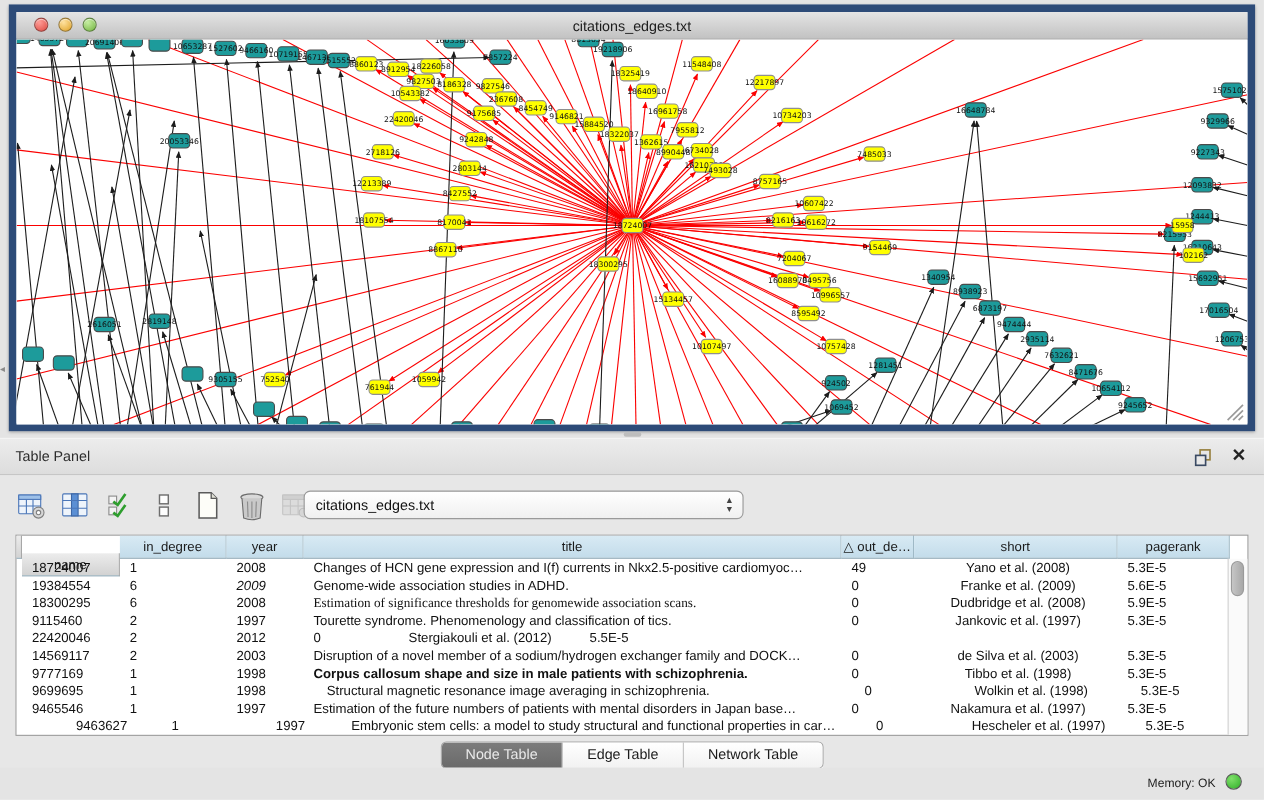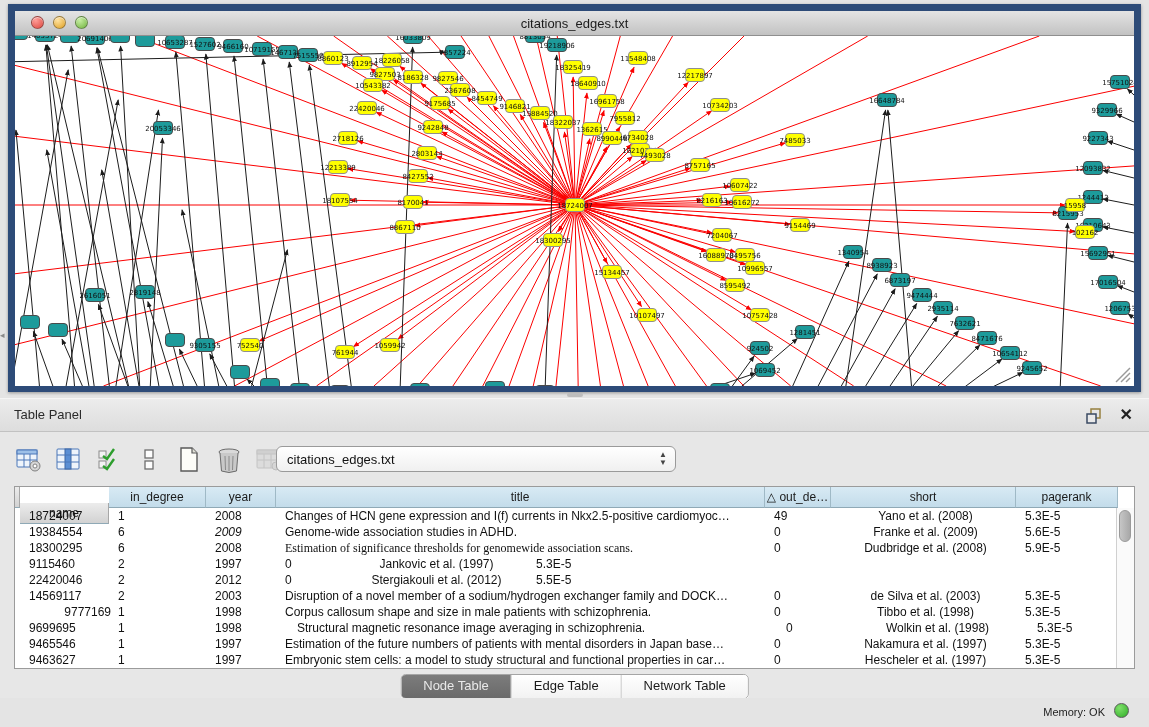--- a/index.html
+++ b/index.html
@@ -816,20 +816,21 @@
           <div class="td" style="width: 489px; font-family: Liberation Serif, serif;">Estimation of significance thresholds for genomewide association scans.</div>
           <div class="td" style="width: 66px;">0</div>
           <div class="td center" style="width: 185px;">Dudbridge et al. (2008)</div>
           <div class="td" style="width: 102px;">5.9E-5</div>
         </div>
         <div class="tr">
           <div class="td" style="width: 5px;"></div>
           <div class="td" style="width: 89px;">9115460</div>
           <div class="td" style="width: 97px;">2</div>
           <div class="td" style="width: 70px;">1997</div>
+          <div class="td" style="width: 489px;">Tourette syndrome. Phenomenology and classification of tics.</div>
           <div class="td" style="width: 66px;">0</div>
           <div class="td center" style="width: 185px;">Jankovic et al. (1997)</div>
           <div class="td" style="width: 102px;">5.3E-5</div>
         </div>
         <div class="tr">
           <div class="td" style="width: 5px;"></div>
           <div class="td" style="width: 89px;">22420046</div>
           <div class="td" style="width: 97px;">2</div>
           <div class="td" style="width: 70px;">2012</div>
           <div class="td" style="width: 66px;">0</div>
@@ -841,24 +842,24 @@
           <div class="td" style="width: 89px;">14569117</div>
           <div class="td" style="width: 97px;">2</div>
           <div class="td" style="width: 70px;">2003</div>
           <div class="td" style="width: 489px;">Disruption of a novel member of a sodium/hydrogen exchanger family and DOCK…</div>
           <div class="td" style="width: 66px;">0</div>
           <div class="td center" style="width: 185px;">de Silva et al. (2003)</div>
           <div class="td" style="width: 102px;">5.3E-5</div>
         </div>
         <div class="tr">
           <div class="td" style="width: 5px;"></div>
-          <div class="td" style="width: 89px; text-align: right;">9777169</div>
+          <div class="td" style="width: 89px;">9777169</div>
           <div class="td" style="width: 97px;">1</div>
           <div class="td" style="width: 70px;">1998</div>
-          <div class="td" style="width: 489px;">Corpus callosum shape and size in male patients with schizophrenia.</div>
+          <div class="td" style="width: 489px; font-weight: bold;">Corpus callosum shape and size in male patients with schizophrenia.</div>
           <div class="td" style="width: 66px;">0</div>
           <div class="td center" style="width: 185px;">Tibbo et al. (1998)</div>
           <div class="td" style="width: 102px;">5.3E-5</div>
         </div>
         <div class="tr">
           <div class="td" style="width: 5px;"></div>
           <div class="td" style="width: 89px;">9699695</div>
           <div class="td" style="width: 97px;">1</div>
           <div class="td" style="width: 70px;">1998</div>
           <div class="td" style="width: 489px; margin-left: 12px;">Structural magnetic resonance image averaging in schizophrenia.</div>
@@ -871,21 +872,21 @@
           <div class="td" style="width: 89px;">9465546</div>
           <div class="td" style="width: 97px;">1</div>
           <div class="td" style="width: 70px;">1997</div>
           <div class="td" style="width: 489px;">Estimation of the future numbers of patients with mental disorders in Japan base…</div>
           <div class="td" style="width: 66px;">0</div>
           <div class="td center" style="width: 185px;">Nakamura et al. (1997)</div>
           <div class="td" style="width: 102px;">5.3E-5</div>
         </div>
         <div class="tr">
           <div class="td" style="width: 5px;"></div>
-          <div class="td" style="width: 89px;">9463627</div>
+          <div class="td" style="width: 89px; margin-left: 40px;">9463627</div>
           <div class="td" style="width: 97px;">1</div>
           <div class="td" style="width: 70px;">1997</div>
           <div class="td" style="width: 489px;">Embryonic stem cells: a model to study structural and functional properties in car…</div>
           <div class="td" style="width: 66px;">0</div>
           <div class="td center" style="width: 185px;">Hescheler et al. (1997)</div>
           <div class="td" style="width: 102px;">5.3E-5</div>
         </div>
       </div>
     <div class="vscroll">
         <div class="vthumb"></div>

